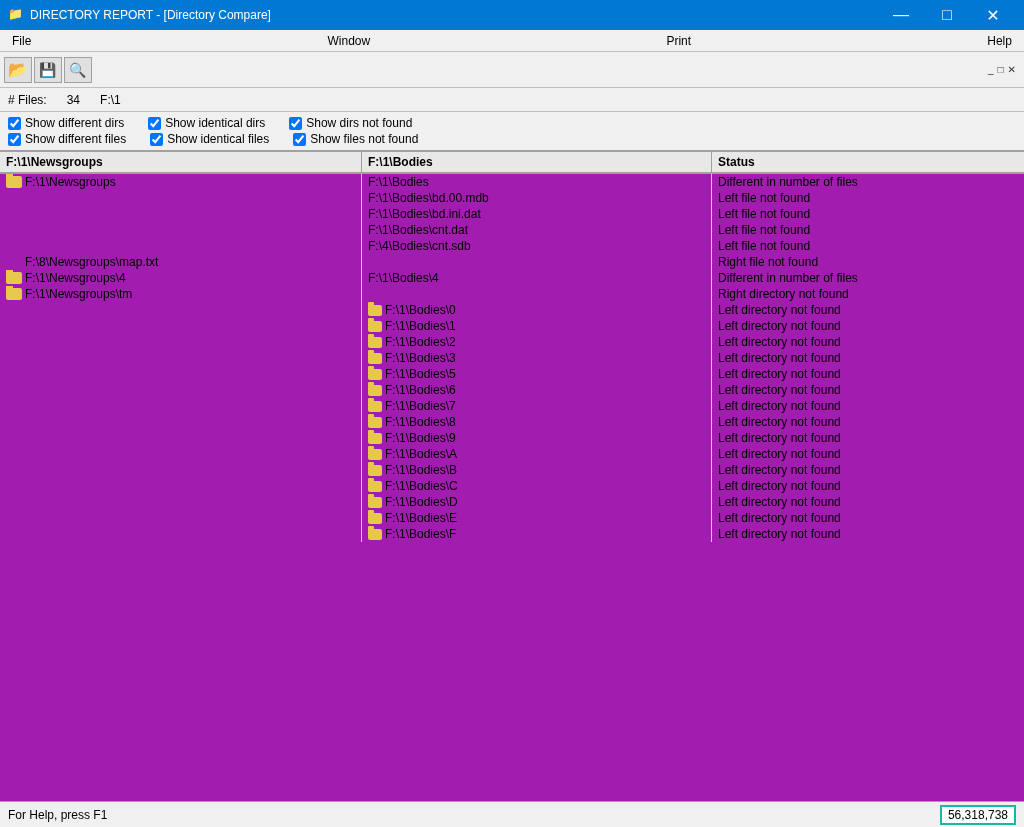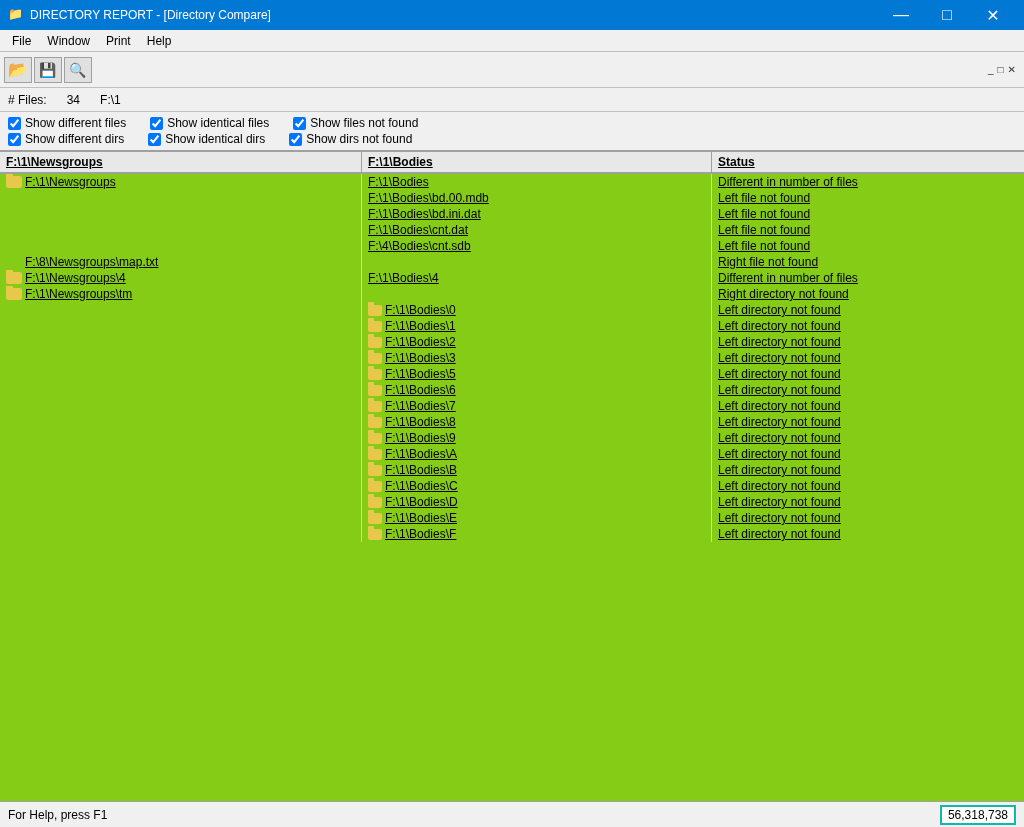--- a/index.html
+++ b/index.html
@@ -51,20 +51,21 @@
       justify-content: center;
     }
     .menu-bar {
       background: #f0f0f0;
       height: 22px;
       display: flex;
       align-items: center;
       padding: 0 4px;
       border-bottom: 1px solid #c0c0c0;
       flex-shrink: 0;
+      justify-content: space-between;
     }
     .menu-item {
       padding: 2px 8px;
       cursor: pointer;
       font-size: 12px;
     }
     .toolbar {
       background: #f0f0f0;
       height: 36px;
       display: flex;
@@ -115,25 +116,24 @@
       align-items: center;
       gap: 4px;
       font-size: 12px;
     }
     .checkbox-item input[type="checkbox"] {
       width: 13px;
       height: 13px;
     }
     .main-content {
       flex: 1;
-      background: #84cc16;
+      background: #a21caf;
       display: flex;
       flex-direction: column;
       overflow: hidden;
-      text-decoration: underline;
     }
     .table-header {
       display: flex;
       background: #e8e8e8;
       border-bottom: 2px solid #a0a0a0;
       flex-shrink: 0;
     }
     .col-left {
       width: 362px;
       padding: 3px 6px;
@@ -300,45 +300,45 @@
 <div class="stats-bar">
   <span># Files:</span>
   <span>34</span>
   <span>F:\1</span>
 </div>
 
 <div class="checkboxes-area">
   <div class="checkbox-row">
     <label class="checkbox-item">
       <input type="checkbox" checked="" style="">
+      <span>Show different dirs</span>
+    </label>
+    <label class="checkbox-item">
+      <input type="checkbox" checked="" style="">
+      <span>Show identical dirs</span>
+    </label>
+    <label class="checkbox-item">
+      <input type="checkbox" checked="" style="">
+      <span>Show dirs not found</span>
+    </label>
+  </div>
+  <div class="checkbox-row">
+    <label class="checkbox-item">
+      <input type="checkbox" checked="" style="">
       <span>Show different files</span>
     </label>
     <label class="checkbox-item">
       <input type="checkbox" checked="" style="">
       <span>Show identical files</span>
     </label>
     <label class="checkbox-item">
       <input type="checkbox" checked="" style="">
       <span>Show files not found</span>
     </label>
   </div>
-  <div class="checkbox-row">
-    <label class="checkbox-item">
-      <input type="checkbox" checked="" style="">
-      <span>Show different dirs</span>
-    </label>
-    <label class="checkbox-item">
-      <input type="checkbox" checked="" style="">
-      <span>Show identical dirs</span>
-    </label>
-    <label class="checkbox-item">
-      <input type="checkbox" checked="" style="">
-      <span>Show dirs not found</span>
-    </label>
-  </div>
 </div>
 
 <div class="main-content">
 
   <div class="table-header">
     <div class="col-left">F:\1\Newsgroups</div>
     <div class="col-mid">F:\1\Bodies</div>
     <div class="col-status">Status</div>
   </div>
 

